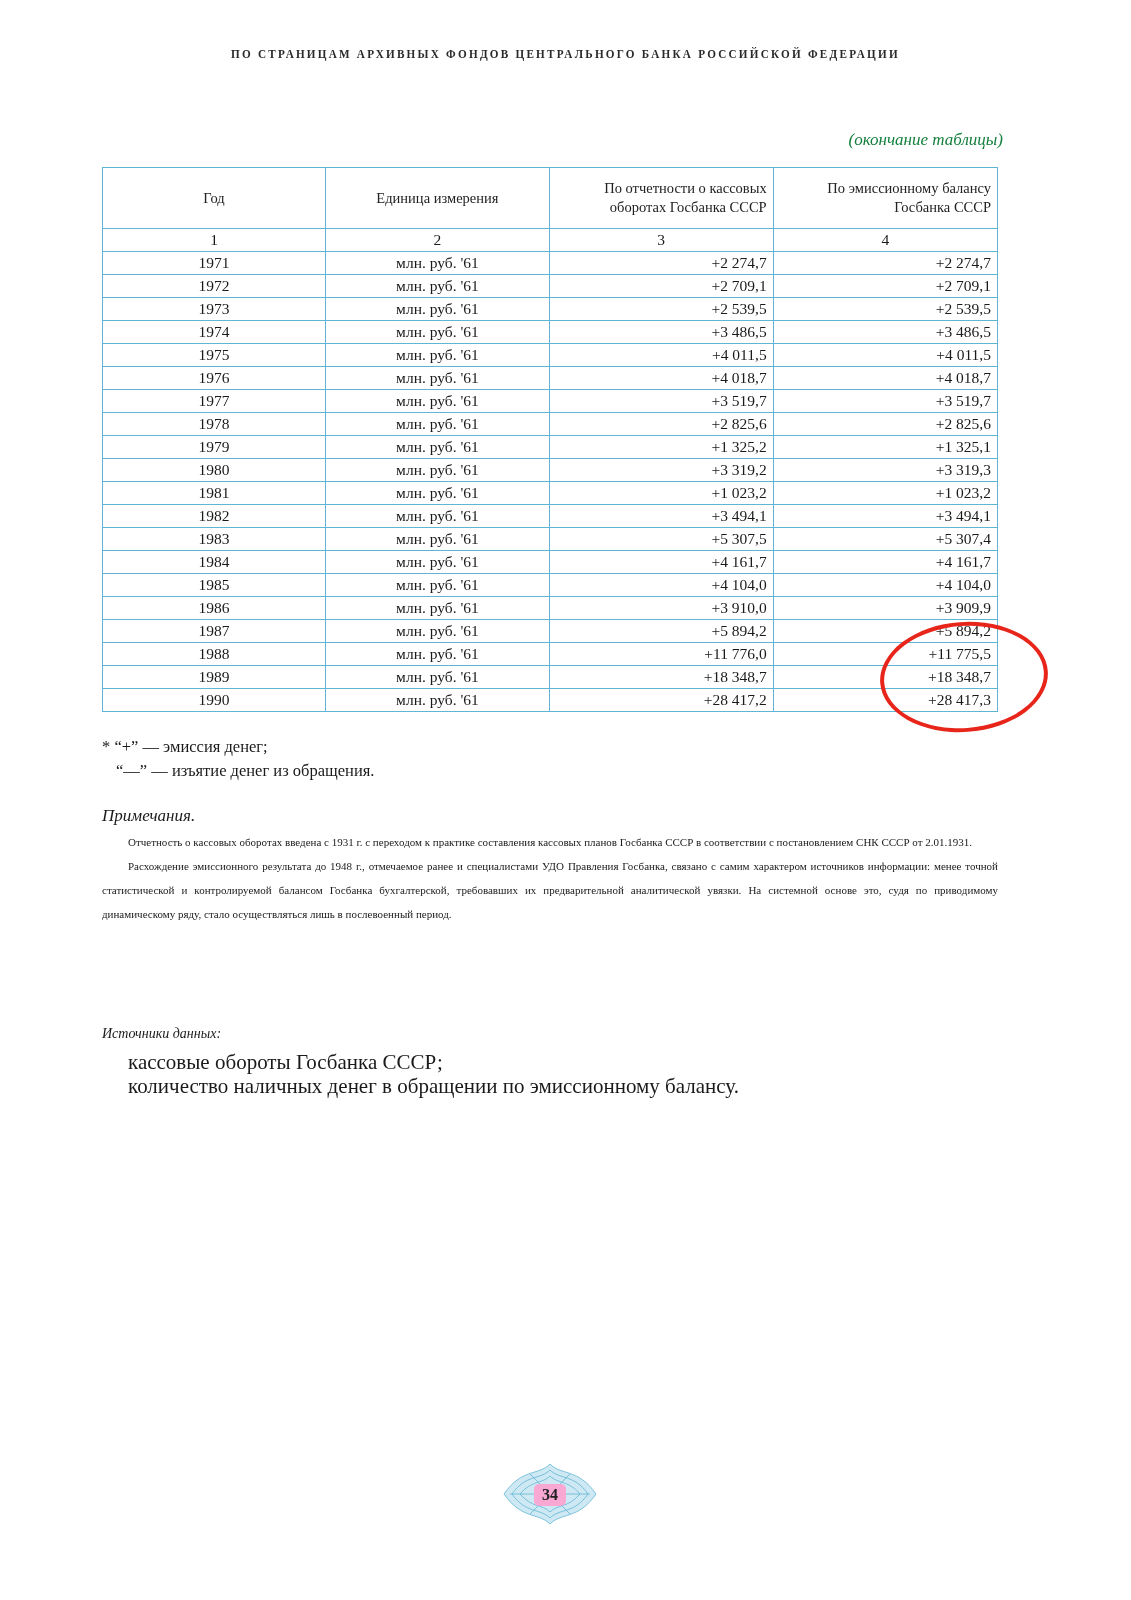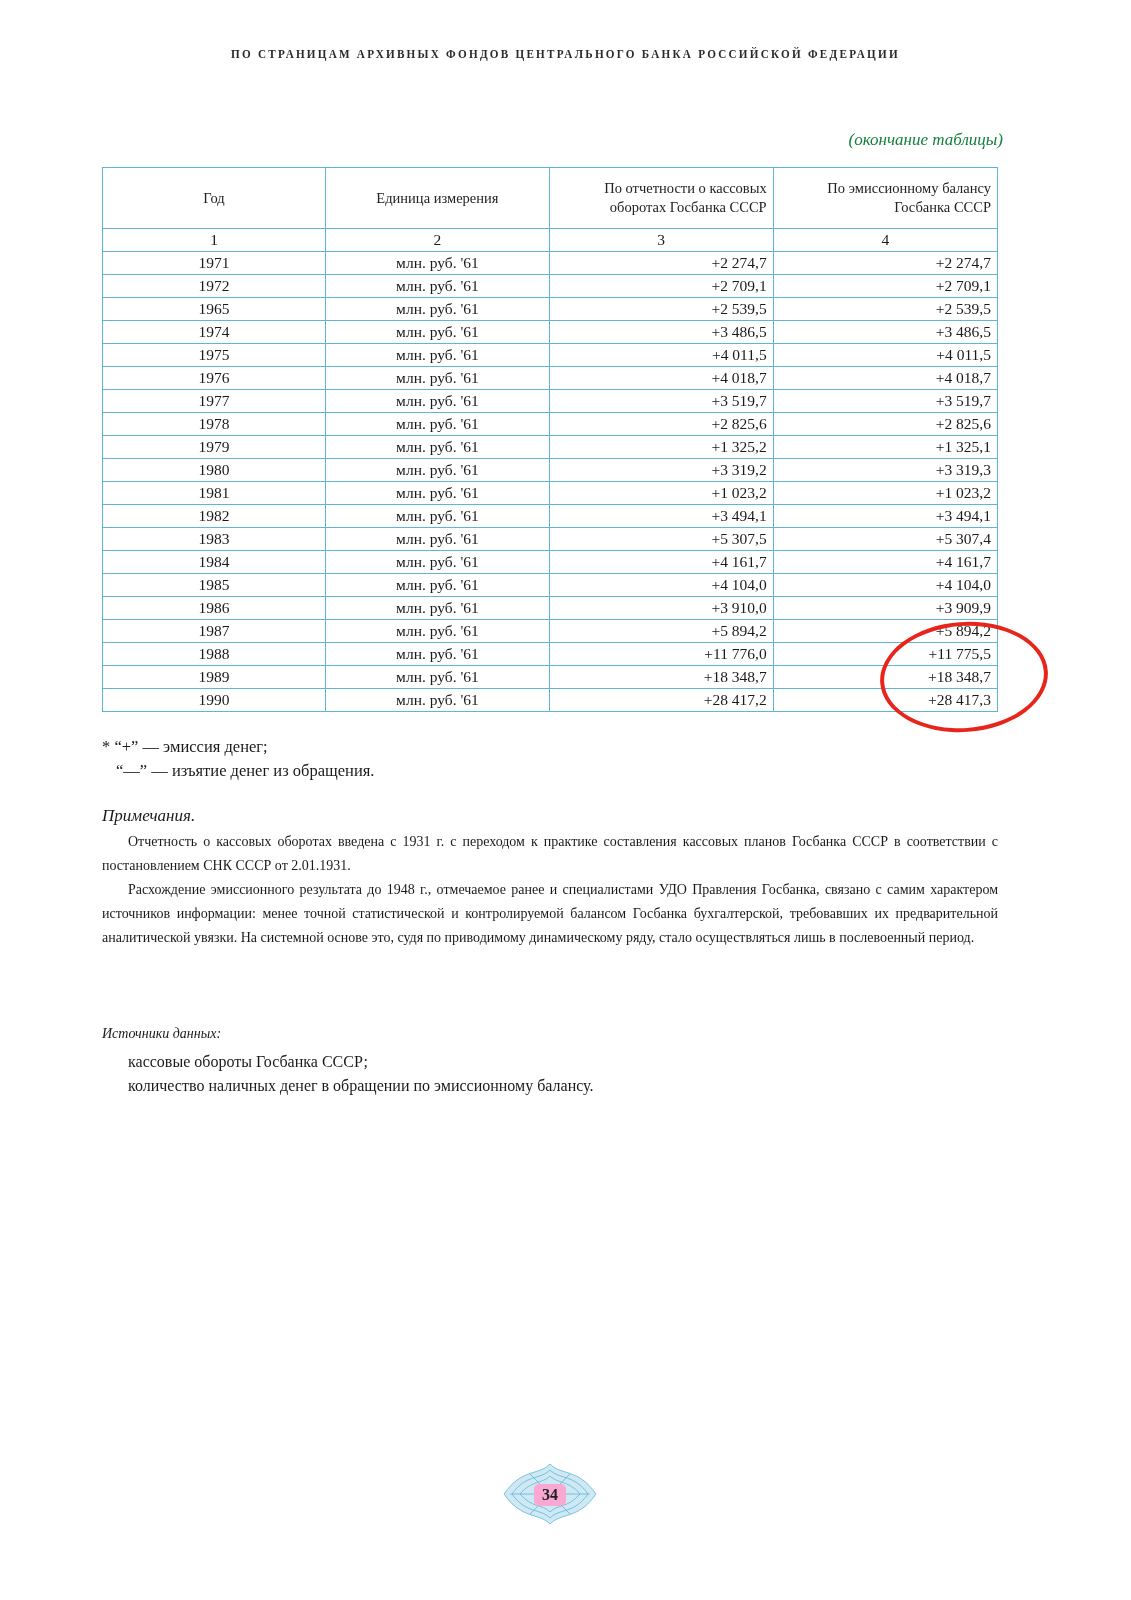--- a/index.html
+++ b/index.html
@@ -35,25 +35,25 @@
     .red-circle {
       position: absolute; left: 880px; top: 622px; width: 160px; height: 102px;
       border: 4px solid #e8251a; border-radius: 50%; transform: rotate(-4deg);
       pointer-events: none;
     }
     .legend { position: absolute; top: 735px; left: 102px; font-size: 16.5px; line-height: 24px; }
     .legend .l2 { padding-left: 14px; }
     .notes-title { position: absolute; top: 806px; left: 102px; font-style: italic; font-size: 17px; }
     .notes {
       position: absolute; top: 830px; left: 102px; width: 896px;
-      font-size: 14px; line-height: 24px; text-align: justify;
+      font-size: 11px; line-height: 24px; text-align: justify;
     }
     .notes p { margin: 0; text-indent: 26px; }
     .sources-title { position: absolute; top: 1026px; left: 102px; font-style: italic; font-size: 14px; }
-    .sources { position: absolute; top: 1050px; left: 128px; font-size: 16px; line-height: 24px; }
+    .sources { position: absolute; top: 1050px; left: 128px; font-size: 21px; line-height: 24px; }
     .page-badge { position: absolute; left: 500px; top: 1458px; width: 100px; height: 72px; }
     .page-number {
       position: absolute; left: 534px; top: 1484px; width: 32px; height: 22px;
       background: #f9a8d4; border-radius: 5px; text-align: center;
       font-weight: bold; font-size: 16px; line-height: 22px; color: #222;
     }
   </style>
 </head>
 <body>
 
@@ -83,21 +83,21 @@
         <td class="c3">+2 274,7</td>
         <td class="c4">+2 274,7</td>
       </tr>
       <tr class="row">
         <td class="c1">1972</td>
         <td class="c2">млн. руб. '61</td>
         <td class="c3">+2 709,1</td>
         <td class="c4">+2 709,1</td>
       </tr>
       <tr class="row">
-        <td class="c1">1965</td>
+        <td class="c1">1973</td>
         <td class="c2">млн. руб. '61</td>
         <td class="c3">+2 539,5</td>
         <td class="c4">+2 539,5</td>
       </tr>
       <tr class="row">
         <td class="c1">1974</td>
         <td class="c2">млн. руб. '61</td>
         <td class="c3">+3 486,5</td>
         <td class="c4">+3 486,5</td>
       </tr>

